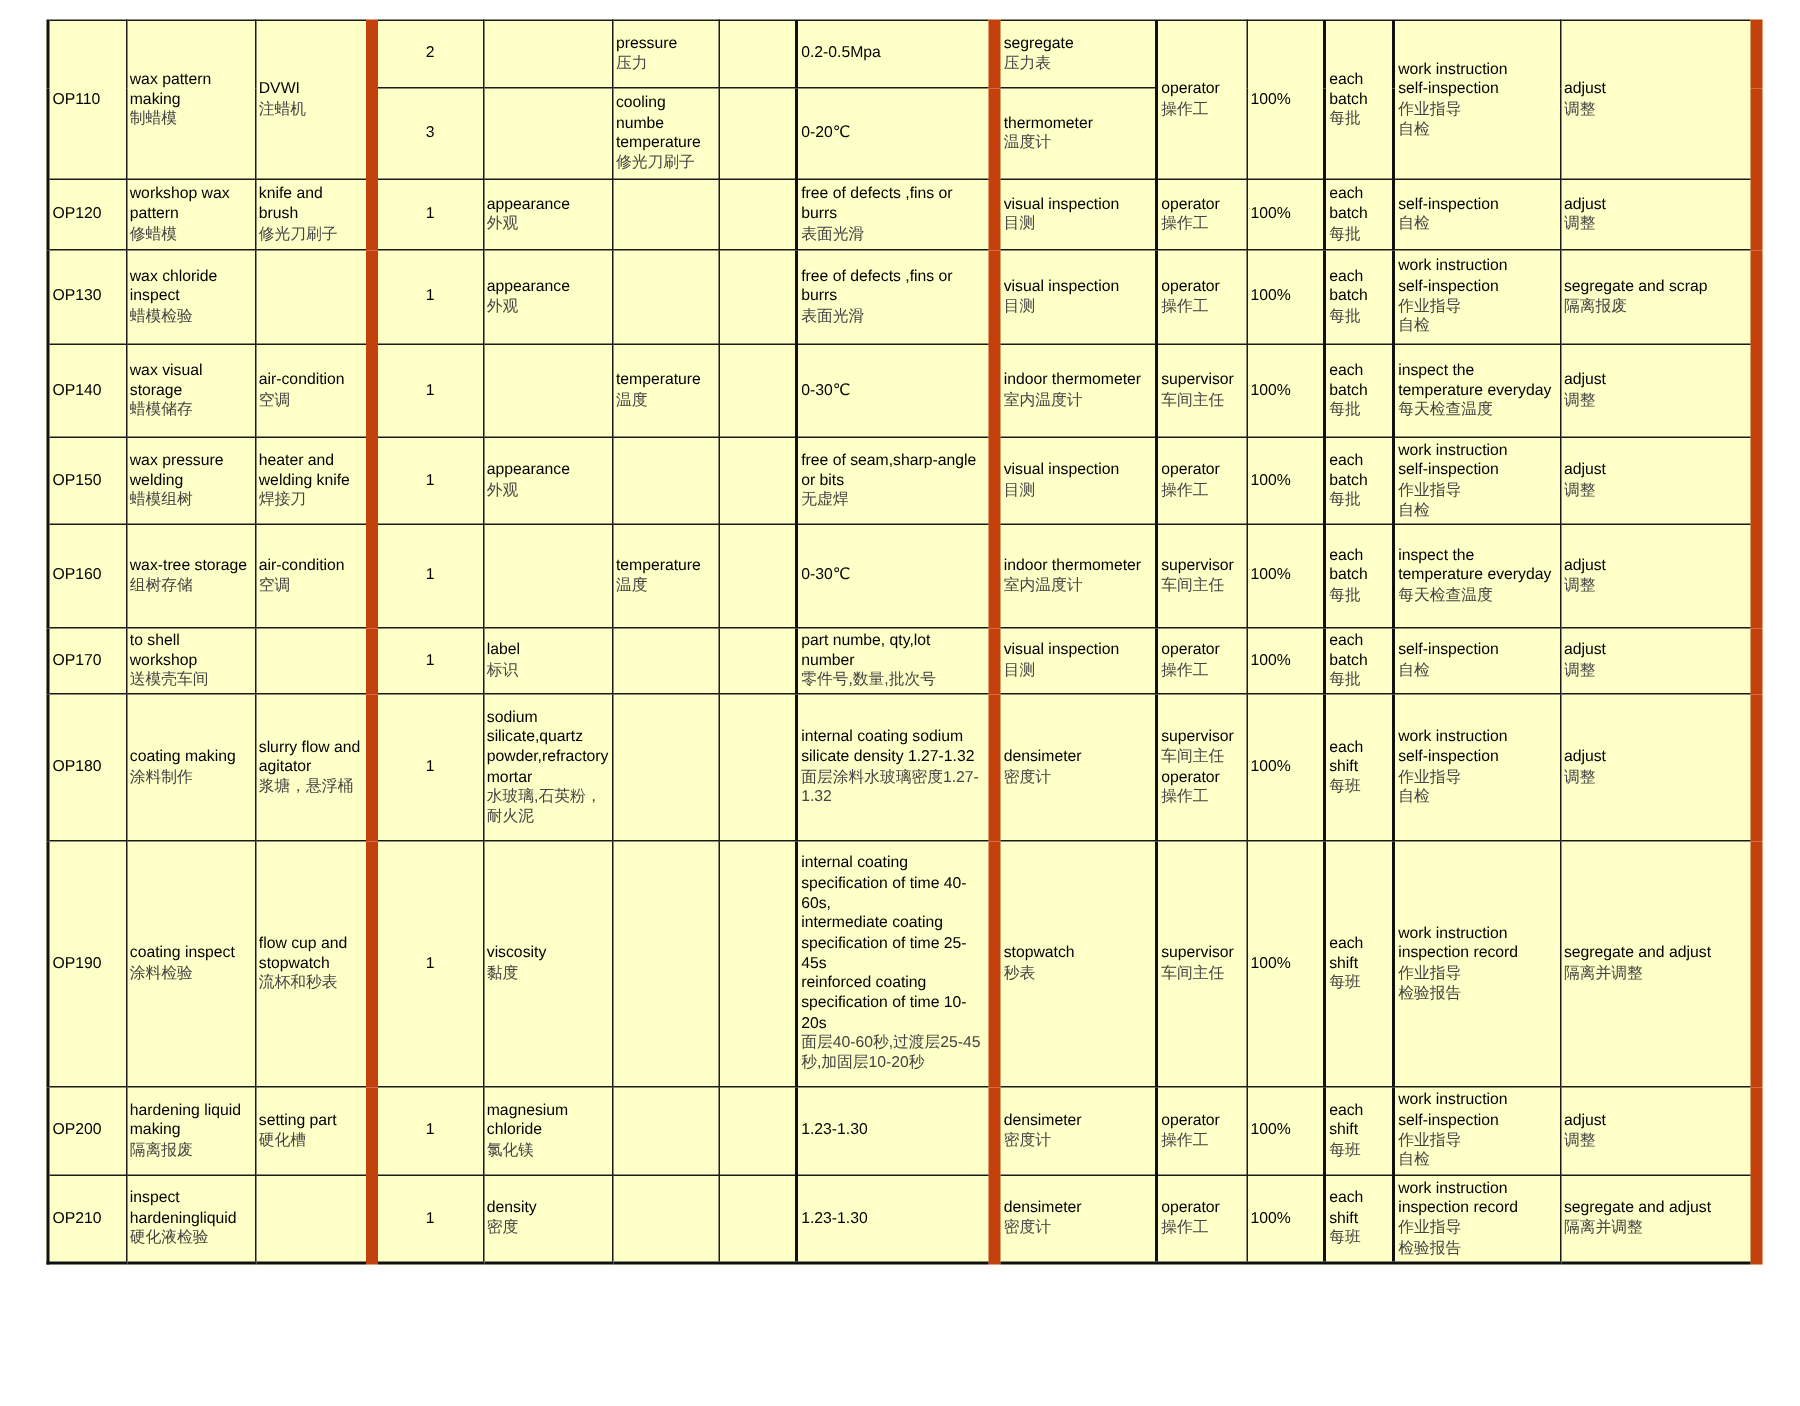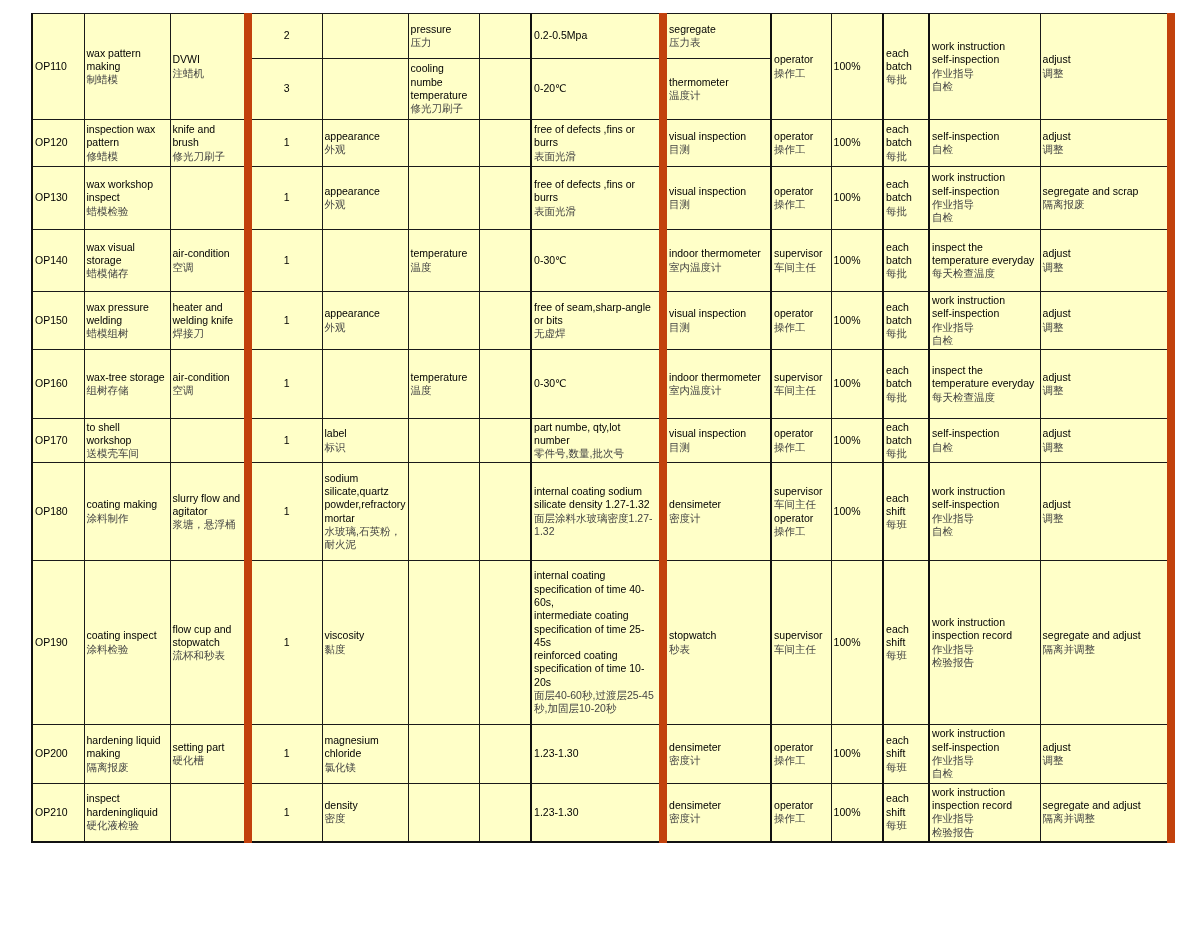--- a/index.html
+++ b/index.html
@@ -105,21 +105,21 @@
         <td>
           <span class="en">thermometer</span>
           <span class="zh">温度计</span>
         </td>
       </tr>
       <tr style="height: 47px;">
         <td class="thick-l">
           <span class="en">OP120</span>
         </td>
         <td>
-          <span class="en">inspection wax pattern</span>
+          <span class="en">workshop wax pattern</span>
           <span class="zh">修蜡模</span>
         </td>
         <td class="thick-r">
           <span class="en">knife and brush</span>
           <span class="zh">修光刀刷子</span>
         </td>
         <td class="center">
           <span class="en">1</span>
         </td>
         <td>
@@ -155,21 +155,21 @@
         <td class="thick-r">
           <span class="en">adjust</span>
           <span class="zh">调整</span>
         </td>
       </tr>
       <tr style="height: 63px;">
         <td class="thick-l">
           <span class="en">OP130</span>
         </td>
         <td>
-          <span class="en">wax workshop inspect</span>
+          <span class="en">wax chloride inspect</span>
           <span class="zh">蜡模检验</span>
         </td>
         <td class="thick-r"></td>
         <td class="center">
           <span class="en">1</span>
         </td>
         <td>
           <span class="en">appearance</span>
           <span class="zh">外观</span>
         </td>

